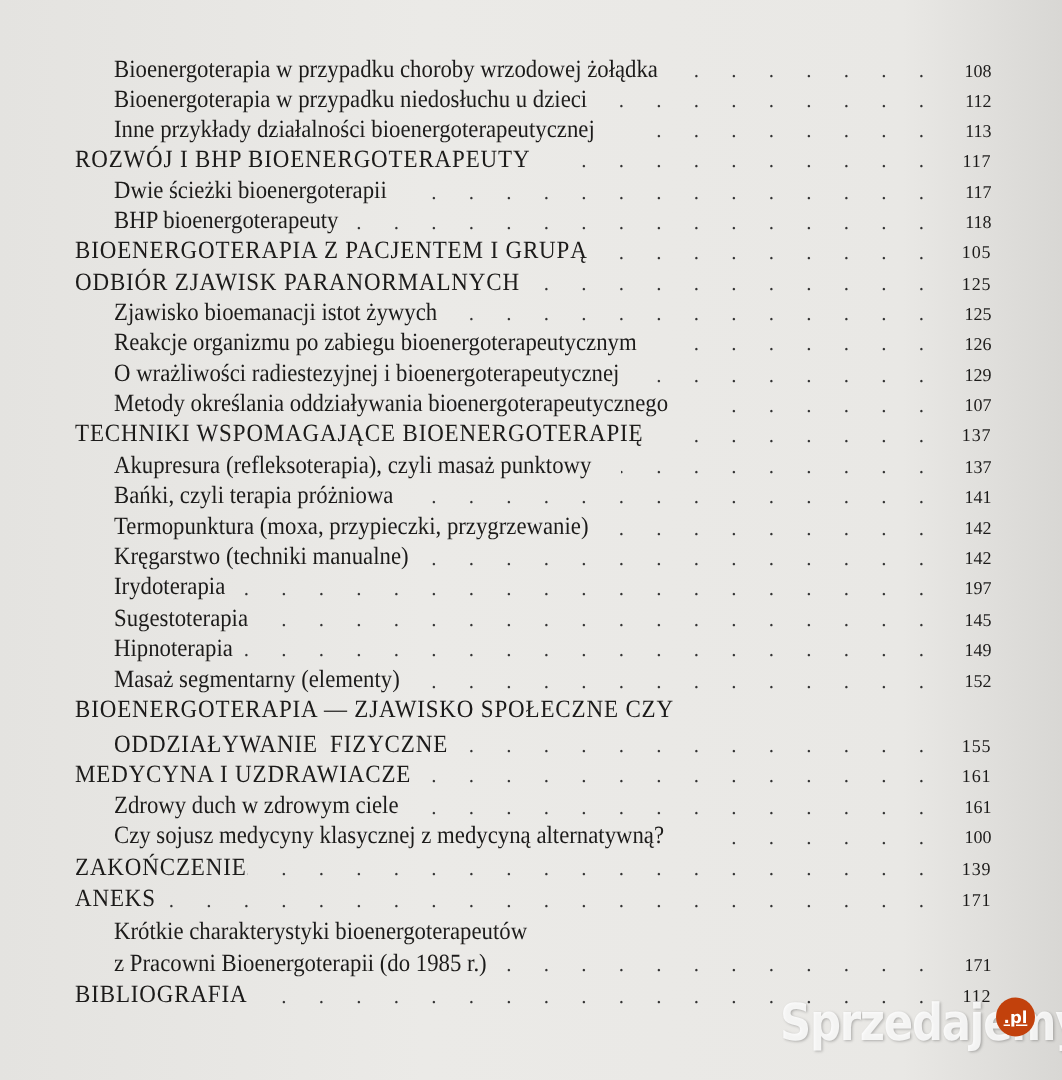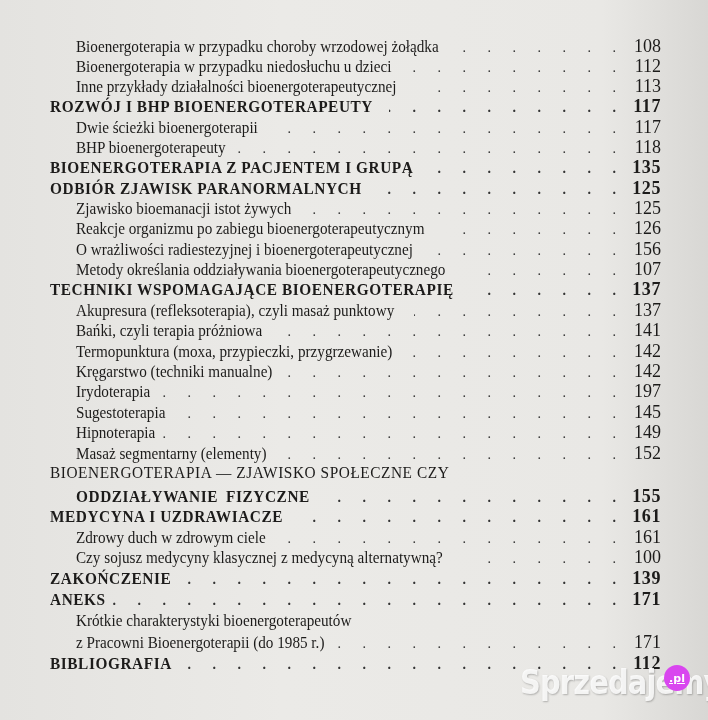--- a/index.html
+++ b/index.html
@@ -9,42 +9,42 @@
     font-family: "Liberation Serif", "DejaVu Serif", serif;
     color: #1c1b1a;
     position: relative;
   }
   .page { position: absolute; left: 0; top: 0; width: 708px; height: 720px; }
   .toc-row {
     position: absolute;
     display: flex; align-items: baseline;
     font-size: 16.5px; line-height: 20px; white-space: nowrap;
   }
-  .toc-row.level-1 { left: 50px; width: 611px; letter-spacing: 0.6px; font-weight: bold; }
+  .toc-row.level-1 { left: 50px; width: 611px; letter-spacing: 0.6px; }
   .toc-row.level-2 { left: 76px; width: 585px; }
   .toc-title { flex: 0 0 auto; transform: scaleX(0.92); transform-origin: left; }
   .toc-row.level-1 .toc-title { transform: scaleX(0.93); }
   .leader {
     flex: 1 1 auto; overflow: hidden; color: #333;
     letter-spacing: 9px; margin: 0 6px 0 -8px; text-align: right; direction: rtl;
     font-size: 14px;
   }
-  .page-num { flex: 0 0 auto; width: 30px; text-align: right; font-size: 18px; }
+  .page-num { flex: 0 0 auto; width: 30px; text-align: right; font-size: 12px; }
   .wrap-line { position: absolute; font-size: 16.5px; line-height: 20px; white-space: nowrap; }
   .watermark {
     position: absolute; left: 520px; top: 662px;
     font-family: "DejaVu Sans", sans-serif; font-weight: bold; font-size: 34px;
     color: rgba(255,255,255,0.85);
     text-shadow: 1px 1px 2px rgba(0,0,0,0.25);
     letter-spacing: -1px;
     transform: scaleX(0.85); transform-origin: left;
   }
   .wm-badge {
     position: absolute; left: 664px; top: 665px; width: 26px; height: 26px;
-    border-radius: 50%; background: #d946ef; color: #fff;
+    border-radius: 50%; background: #c2410c; color: #fff;
     font-family: "DejaVu Sans", sans-serif; font-size: 11px; font-weight: bold;
     display: flex; align-items: center; justify-content: center; text-decoration: underline;
   }
 </style>
 </head>
 <body>
 
 <div class="page">
 
   <div class="toc-row level-2" style="top:36px">
@@ -73,41 +73,41 @@
     <span class="page-num">117</span>
   </div>
   <div class="toc-row level-2" style="top:137px">
     <span class="toc-title">BHP bioenergoterapeuty</span>
     <span class="leader">. . . . . . . . . . . . . . . . . . . . . . . . . . . . . . . . . . . . . . . . . . . .</span>
     <span class="page-num">118</span>
   </div>
   <div class="toc-row level-1" style="top:157px">
     <span class="toc-title">BIOENERGOTERAPIA Z PACJENTEM I GRUPĄ</span>
     <span class="leader">. . . . . . . . . . . . . . . . . . . . . . . . . . . . . . . . . . . . . . . . . . . .</span>
-    <span class="page-num">135</span>
+    <span class="page-num">105</span>
   </div>
   <div class="toc-row level-1" style="top:178px">
     <span class="toc-title">ODBIÓR ZJAWISK PARANORMALNYCH</span>
     <span class="leader">. . . . . . . . . . . . . . . . . . . . . . . . . . . . . . . . . . . . . . . . . . . .</span>
     <span class="page-num">125</span>
   </div>
   <div class="toc-row level-2" style="top:198px">
     <span class="toc-title">Zjawisko bioemanacji istot żywych</span>
     <span class="leader">. . . . . . . . . . . . . . . . . . . . . . . . . . . . . . . . . . . . . . . . . . . .</span>
     <span class="page-num">125</span>
   </div>
   <div class="toc-row level-2" style="top:218px">
     <span class="toc-title">Reakcje organizmu po zabiegu bioenergoterapeutycznym</span>
     <span class="leader">. . . . . . . . . . . . . . . . . . . . . . . . . . . . . . . . . . . . . . . . . . . .</span>
     <span class="page-num">126</span>
   </div>
   <div class="toc-row level-2" style="top:239px">
     <span class="toc-title">O wrażliwości radiestezyjnej i bioenergoterapeutycznej</span>
     <span class="leader">. . . . . . . . . . . . . . . . . . . . . . . . . . . . . . . . . . . . . . . . . . . .</span>
-    <span class="page-num">156</span>
+    <span class="page-num">129</span>
   </div>
   <div class="toc-row level-2" style="top:259px">
     <span class="toc-title">Metody określania oddziaływania bioenergoterapeutycznego</span>
     <span class="leader">. . . . . . . . . . . . . . . . . . . . . . . . . . . . . . . . . . . . . . . . . . . .</span>
     <span class="page-num">107</span>
   </div>
   <div class="toc-row level-1" style="top:279px">
     <span class="toc-title">TECHNIKI WSPOMAGAJĄCE BIOENERGOTERAPIĘ</span>
     <span class="leader">. . . . . . . . . . . . . . . . . . . . . . . . . . . . . . . . . . . . . . . . . . . .</span>
     <span class="page-num">137</span>

